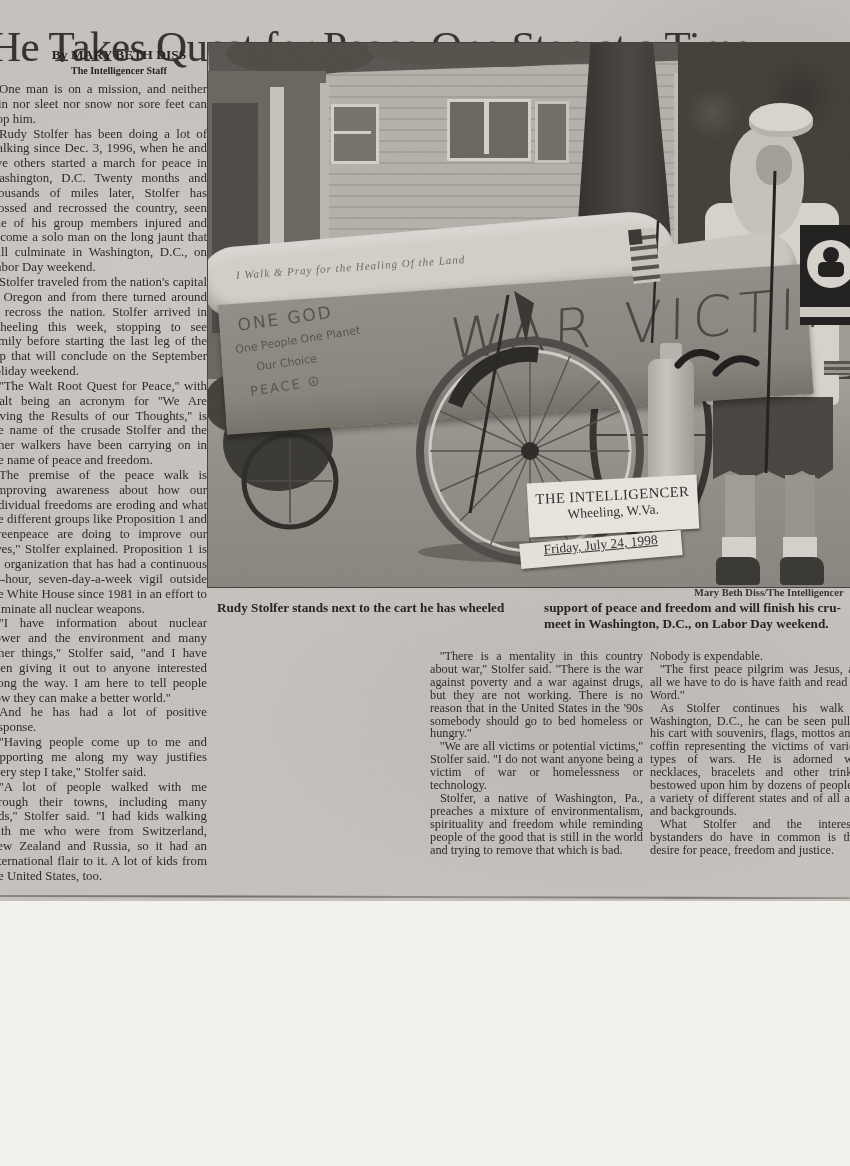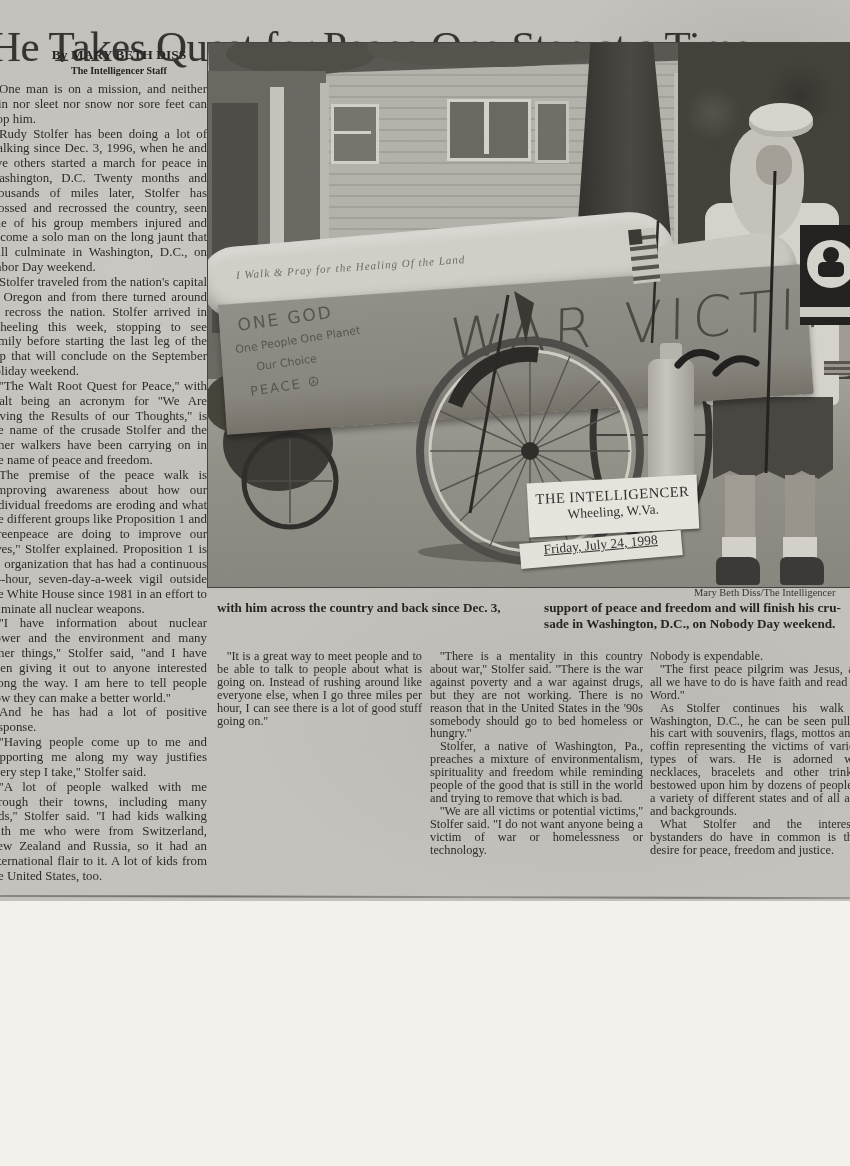--- a/index.html
+++ b/index.html
@@ -111,21 +111,21 @@
     transform:rotate(-3deg);box-shadow:1px 2px 3px rgba(0,0,0,.45);text-align:center;color:#2e2d2b;}
   .sign-main .s1{position:static;display:block;font-size:14.5px;font-weight:400;letter-spacing:.5px;margin-top:8px;}
   .sign-main .s2{position:static;display:block;font-size:13.5px;}
   .sign-date{left:312px;top:494px;width:162px;height:25px;background:#e7e4dd;
     transform:rotate(-5deg);box-shadow:1px 2px 3px rgba(0,0,0,.4);
     text-align:center;font-size:13.5px;color:#33322f;}
   .sign-date span{position:static;text-decoration:underline;}
   svg.lyr{left:0;top:0;}
   
   .credit{position:absolute;left:694px;top:587px;white-space:nowrap;
-    font-size:10.5px;font-weight:normal;color:#343230;}
+    font-size:10.5px;font-weight:bold;color:#343230;}
   .cap{position:absolute;color:#242321;}
   .cap div{font-weight:bold;font-size:13.2px;line-height:15.5px;white-space:nowrap;}
   .capL{left:217px;top:600px;}
   .capR{left:544px;top:600px;}
   .bcol{position:absolute;top:650px;}
   .bcol p{margin:0;text-indent:10px;text-align:justify;font-size:12.3px;line-height:12.9px;color:#2b2a28;}
   .bcol p.cont{text-indent:0;}
   .bc1{left:217px;width:205px;}
   .bc2{left:430px;width:213px;}
   .bc3{left:650px;width:216px;}
@@ -266,34 +266,33 @@
       <span class="s2">Wheeling, W.Va.</span>
     </div>
     <div class="sign-date">
       <span>Friday, July 24, 1998</span>
     </div>
   </div>
 
   <div class="credit">Mary Beth Diss/The Intelligencer</div>
 
   <div class="cap capL">
-    <div>with him across the country and back since Dec. 3,</div>
+    <div>Rudy Stolfer stands next to the cart he has wheeled</div>
   </div>
   <div class="cap capR">
     <div>support of peace and freedom and will finish his cru-</div>
-    <div>sade in Washington, D.C., on Nobody Day weekend.</div>
+    <div>meet in Washington, D.C., on Labor Day weekend.</div>
   </div>
 
   <div class="bcol bc1">
-    <p>''It is a great way to meet people and to be able to talk to people about what is going on. Instead of rushing around like everyone else, when I go three miles per hour, I can see there is a lot of good stuff going on.''</p>
   </div>
   <div class="bcol bc2">
     <p>''There is a mentality in this country about war,'' Stolfer said. ''There is the war against poverty and a war against drugs, but they are not working. There is no reason that in the United States in the '90s somebody should go to bed homeless or hungry.''</p>
+    <p>''We are all victims or potential victims,'' Stolfer said. ''I do not want anyone being a victim of war or homelessness or technology.</p>
     <p>Stolfer, a native of Washington, Pa., preaches a mixture of environmentalism, spirituality and freedom while reminding people of the good that is still in the world and trying to remove that which is bad.</p>
-    <p>''We are all victims or potential victims,'' Stolfer said. ''I do not want anyone being a victim of war or homelessness or technology.</p>
   </div>
   <div class="bcol bc3">
     <p class="cont">Nobody is expendable.</p>
     <p>''The first peace pilgrim was Jesus, and all we have to do is have faith and read the Word.''</p>
     <p>As Stolfer continues his walk to Washington, D.C., he can be seen pulling his cart with souvenirs, flags, mottos and a coffin representing the victims of various types of wars. He is adorned with necklaces, bracelets and other trinkets bestowed upon him by dozens of people in a variety of different states and of all ages and backgrounds.</p>
     <p>What Stolfer and the interested bystanders do have in common is their desire for peace, freedom and justice.</p>
   </div>
 
   <div class="rule-bottom"></div>
 </div>

